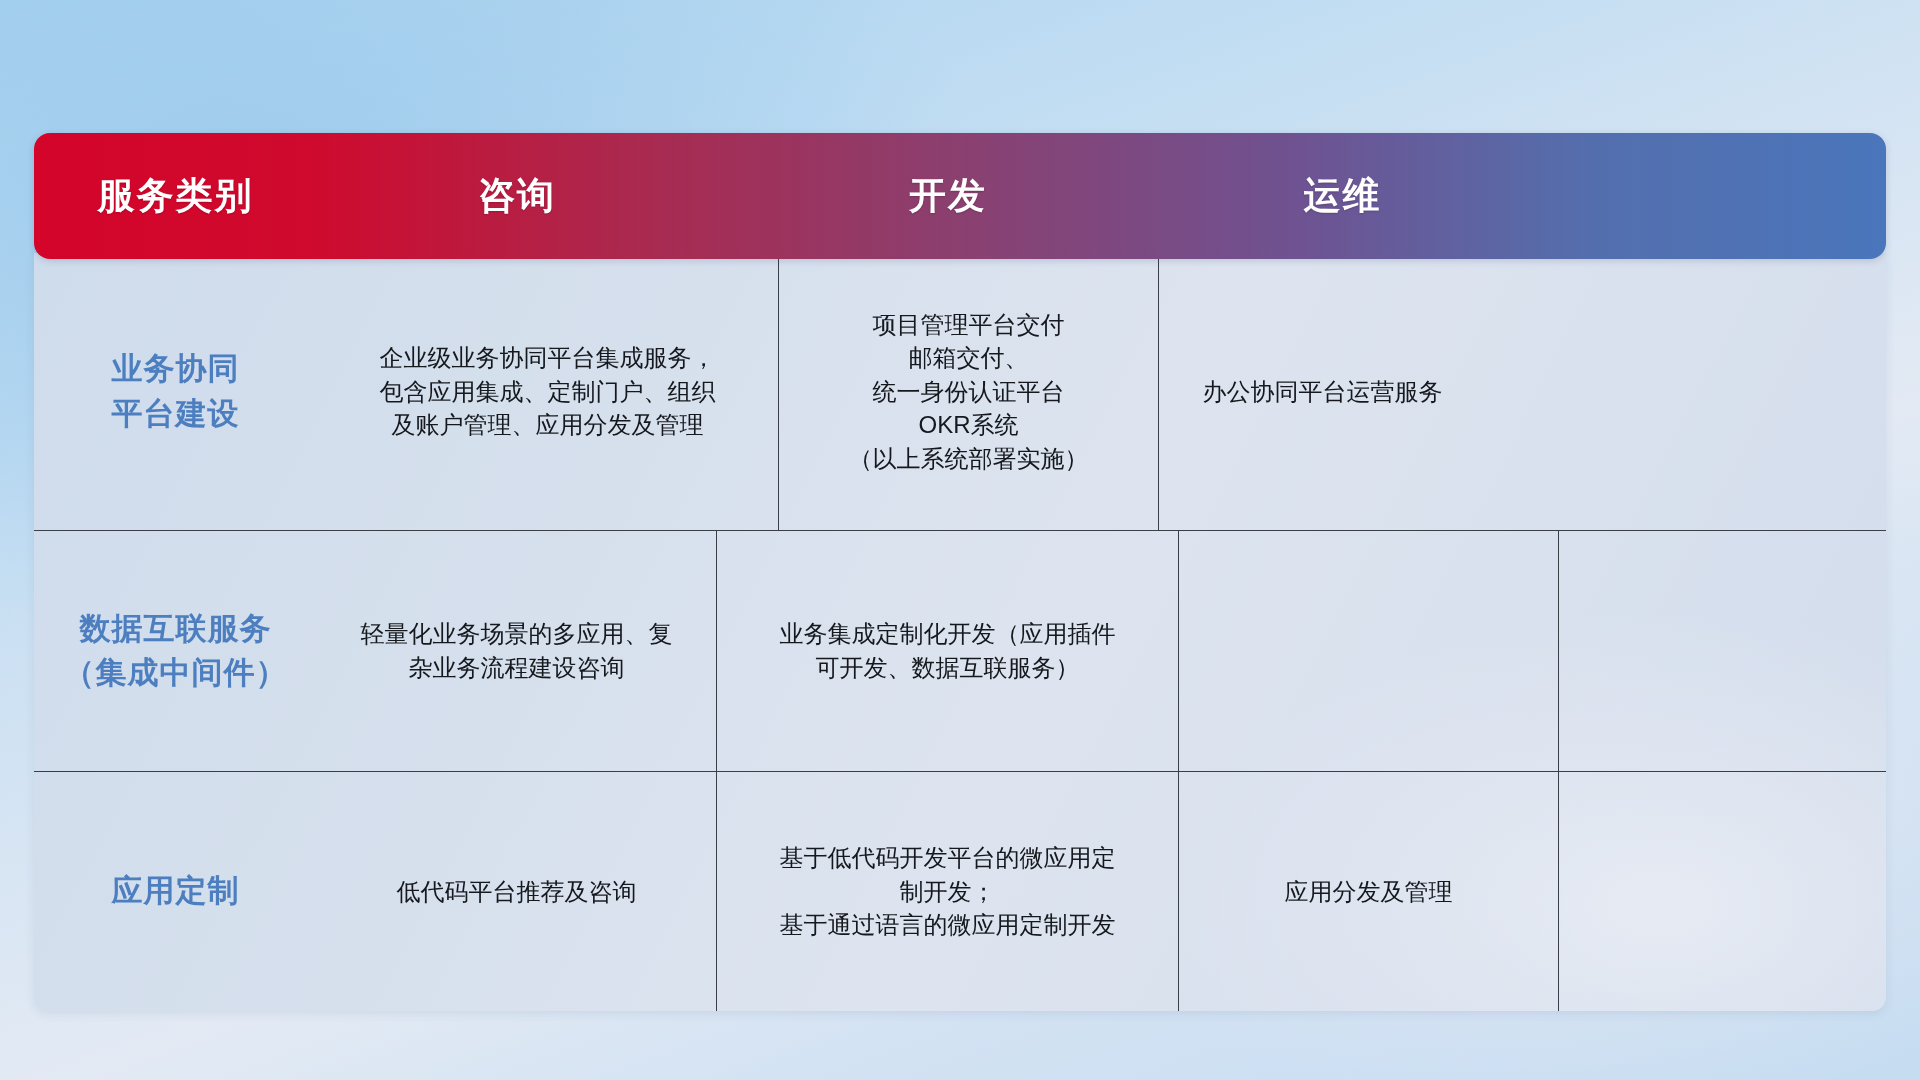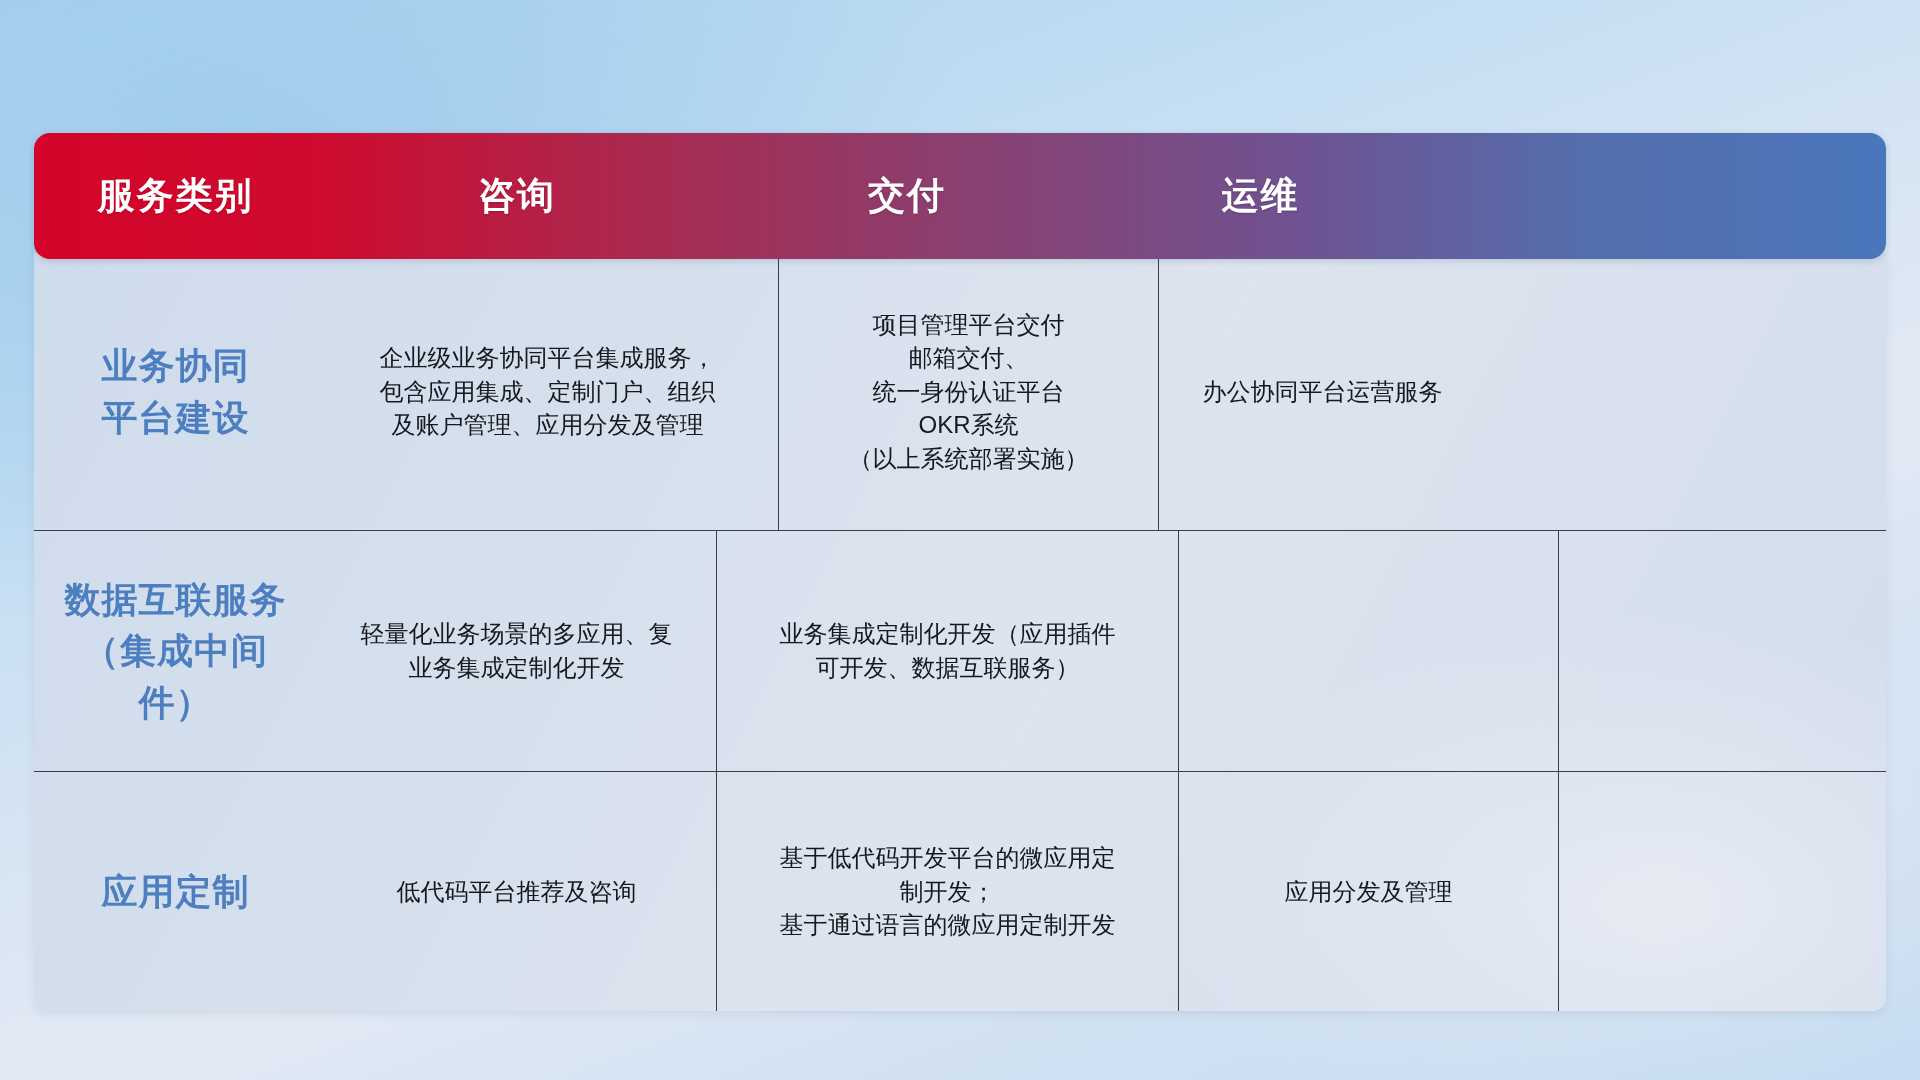--- a/index.html
+++ b/index.html
@@ -89,21 +89,21 @@
     color: #15181d;
     font-size: 24px;
     line-height: 1.40;
     border-right: 1.6px solid #3a3f47;
     white-space: pre-line;
   }
   .td.last { border-right: none; }
 
   .td.rowlabel {
     color: #4d7fc0;
-    font-size: 36px;
+    font-size: 31px;
     font-weight: bold;
     line-height: 1.42;
     letter-spacing: 1px;
     border-right: none;
   }
 
   
   .c0 { width: 283px; flex: 0 0 283px; }
   .c1 { width: 400px; flex: 0 0 400px; text-align: center; }
   .c2 { width: 462px; flex: 0 0 462px; }
@@ -118,21 +118,21 @@
 </head>
 <body>
 
 <div class="stage">
 
   <div class="table-card">
 
     <div class="table-header">
       <div class="th c0">服务类别</div>
       <div class="th c1">咨询</div>
-      <div class="th c3">交付</div>
+      <div class="th c2">开发</div>
       <div class="th c4">运维</div>
     </div>
 
     <div class="table-body">
 
       <div class="tr r0">
         <div class="td rowlabel c0">业务协同
 平台建设</div>
         <div class="td c2">企业级业务协同平台集成服务，
 包含应用集成、定制门户、组织
@@ -142,21 +142,21 @@
 统一身份认证平台
 OKR系统
 （以上系统部署实施）</div>
         <div class="td c4 last">办公协同平台运营服务</div>
       </div>
 
       <div class="tr r1">
         <div class="td rowlabel c0">数据互联服务
 （集成中间件）</div>
         <div class="td c1">轻量化业务场景的多应用、复
-业务集成定制化开发</div>
+杂业务流程建设咨询</div>
         <div class="td c2">业务集成定制化开发（应用插件
 可开发、数据互联服务）</div>
         <div class="td c3"></div>
         <div class="td c4 last"></div>
       </div>
 
       <div class="tr r2">
         <div class="td rowlabel c0">应用定制</div>
         <div class="td c1">低代码平台推荐及咨询</div>
         <div class="td c2">基于低代码开发平台的微应用定

